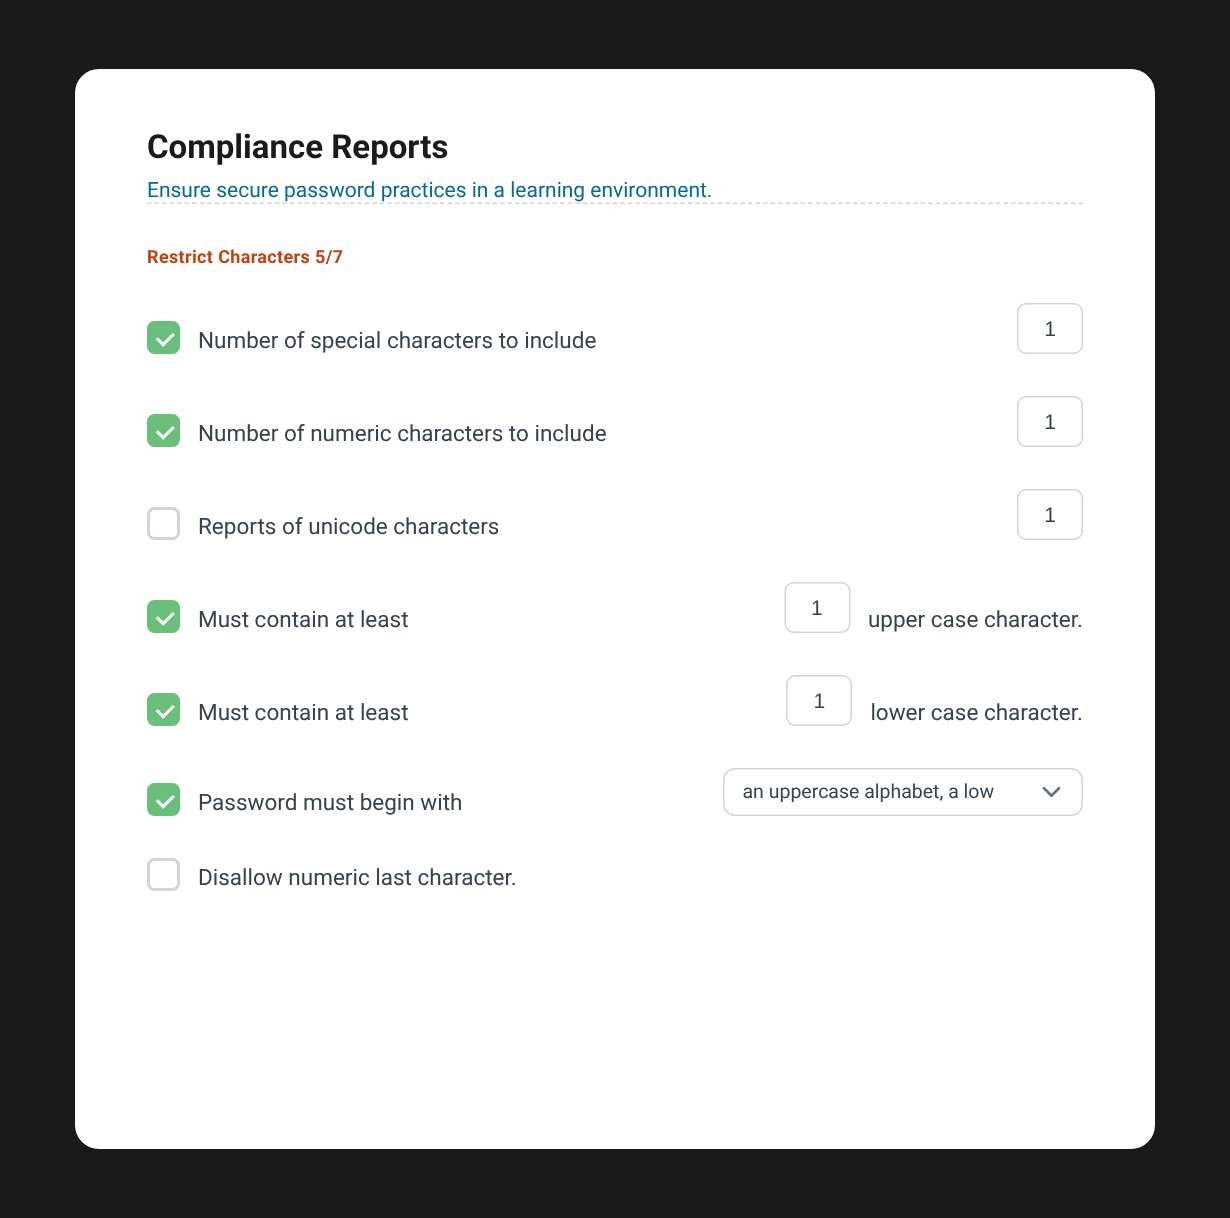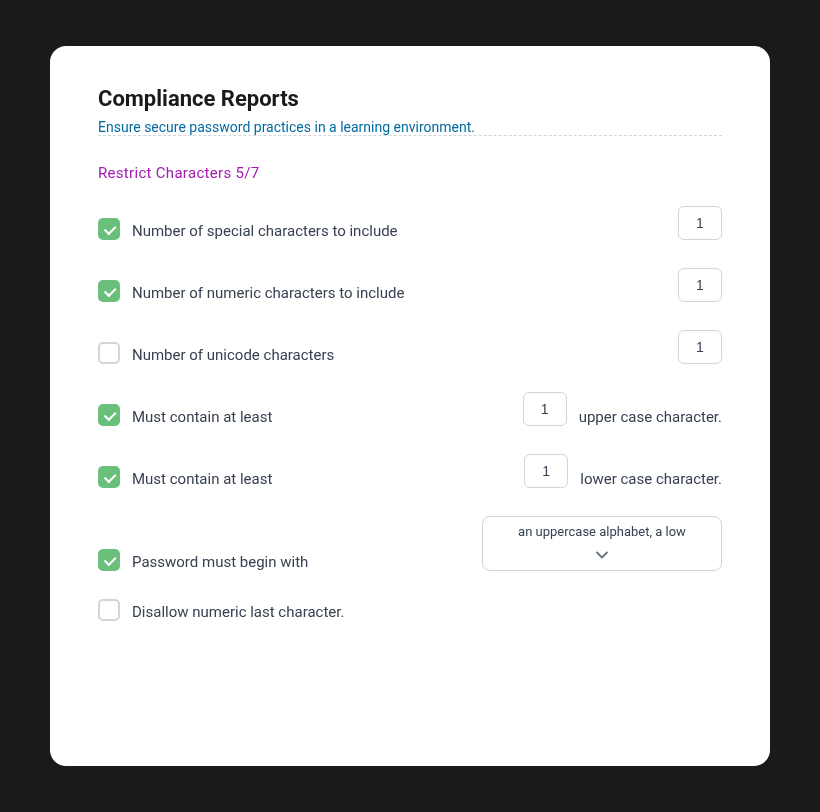--- a/index.html
+++ b/index.html
@@ -37,23 +37,23 @@
       color: #0369a1;
     }
 
     .divider {
       border: none;
       border-top: 1px dashed #d1d5db;
       margin-bottom: 28px;
     }
 
     .section-label {
-      font-size: 15px;
-      font-weight: 400;
-      color: #a21caf;
+      font-size: 12px;
+      font-weight: 700;
+      color: #c2410c;
       margin-bottom: 24px;
       letter-spacing: 0.02em;
     }
 
     .option-row {
       display: flex;
       align-items: flex-end;
       margin-bottom: 28px;
       gap: 12px;
     }
@@ -116,21 +116,20 @@
       justify-content: space-between;
       border: 1px solid #d1d5db;
       border-radius: 8px;
       padding: 7px 12px;
       font-size: 13px;
       color: #374151;
       width: 240px;
       cursor: pointer;
       background: white;
       gap: 8px;
-      flex-direction: column;
     }
 
     .dropdown-text {
       overflow: hidden;
       text-overflow: ellipsis;
       white-space: nowrap;
     }
 
     .chevron-icon {
       flex-shrink: 0;
@@ -162,21 +161,21 @@
         <span class="option-label">Number of special characters to include</span>
         <input type="text" class="number-input" value="1" style="">
       </div>
       <div class="option-row">
         <div class="checkbox checked"></div>
         <span class="option-label">Number of numeric characters to include</span>
         <input type="text" class="number-input" value="1" style="">
       </div>
       <div class="option-row">
         <div class="checkbox"></div>
-        <span class="option-label">Number of unicode characters</span>
+        <span class="option-label">Reports of unicode characters</span>
         <input type="text" class="number-input" value="1" style="">
       </div>
       <div class="option-row">
         <div class="checkbox checked"></div>
         <span class="option-label">Must contain at least</span>
         <input type="text" class="number-input" value="1" style="">
         <span class="option-suffix">upper case character.</span>
       </div>
       <div class="option-row">
         <div class="checkbox checked"></div>

